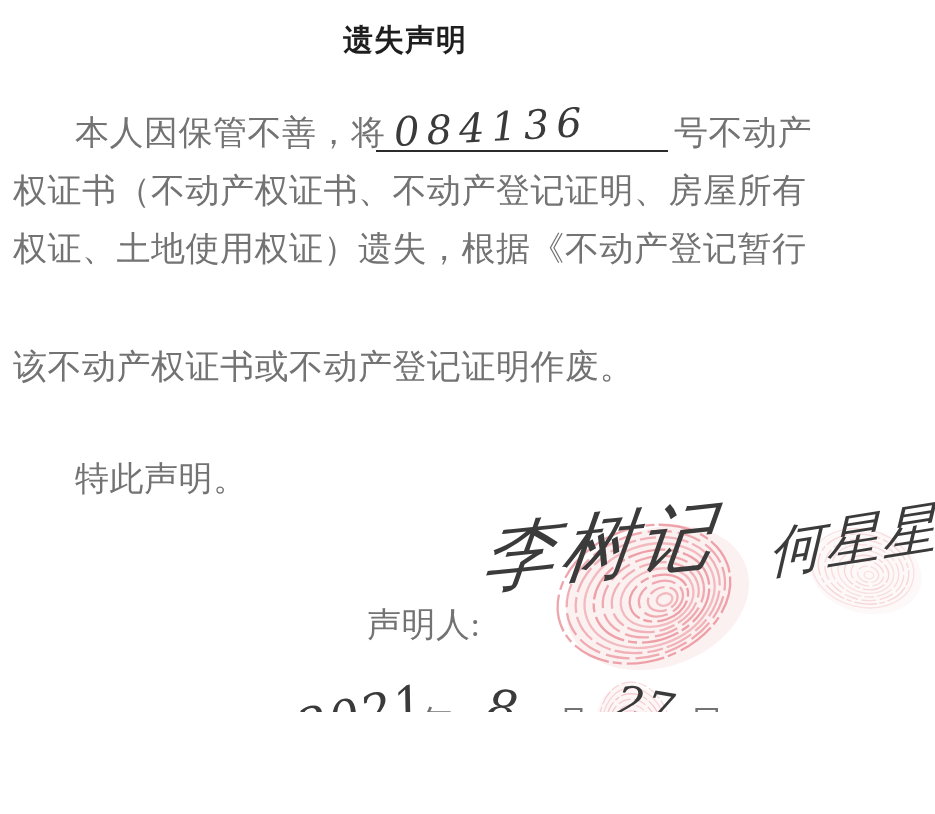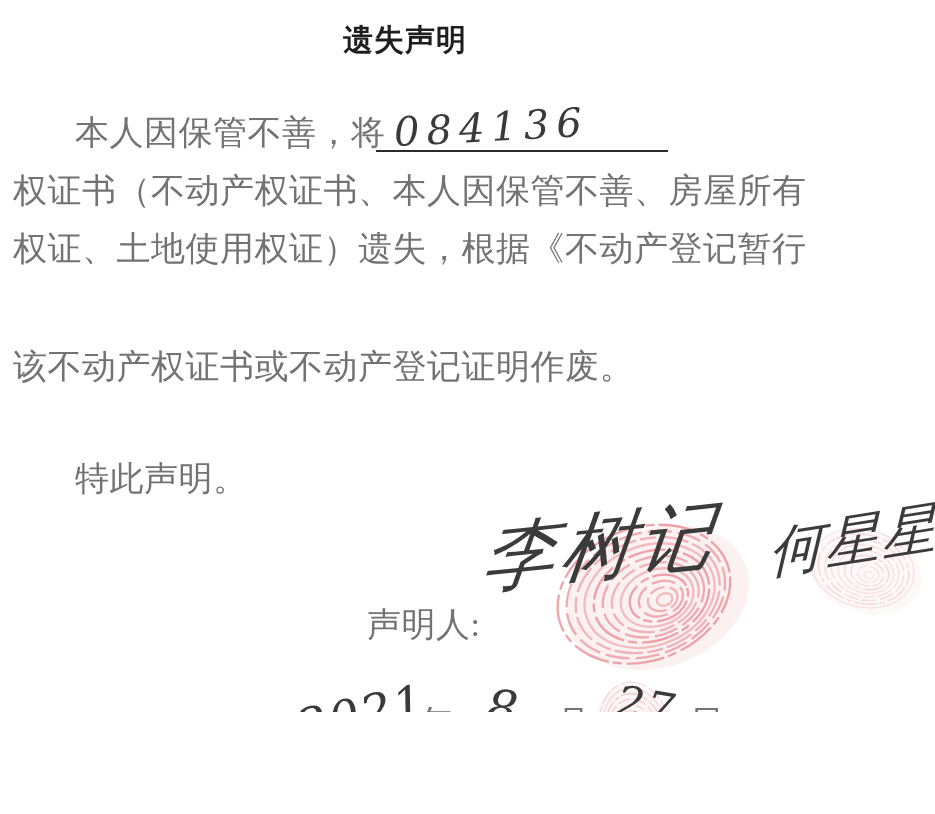--- a/index.html
+++ b/index.html
@@ -73,21 +73,22 @@
 </head>
 <body>
 
 <div class="page">
 
   <div class="doc-title">遗失声明</div>
 
   <div class="bl l1p">本人因保管不善，将</div>
   <div class="cert-line"></div>
   <div class="hw cert-no">084136</div>
-  <div class="bl l2">权证书（不动产权证书、本人因保管不善、房屋所有</div>
+  <div class="bl l1s">号不动产</div>
+  <div class="bl l2">权证书（不动产权证书、不动产登记证明、房屋所有</div>
   <div class="bl l3">权证、土地使用权证）遗失，根据《不动产登记暂行</div>
   <div class="bl l5">该不动产权证书或不动产登记证明作废。</div>
 
   <div class="bl closing">特此声明。</div>
 
   <div class="bl declarant-label">声明人:</div>
   <div class="hw sig1">李树记</div>
   <div class="hw sig2">何星星</div>
 
   <svg class="print print-a" viewBox="0 0 200 150">

